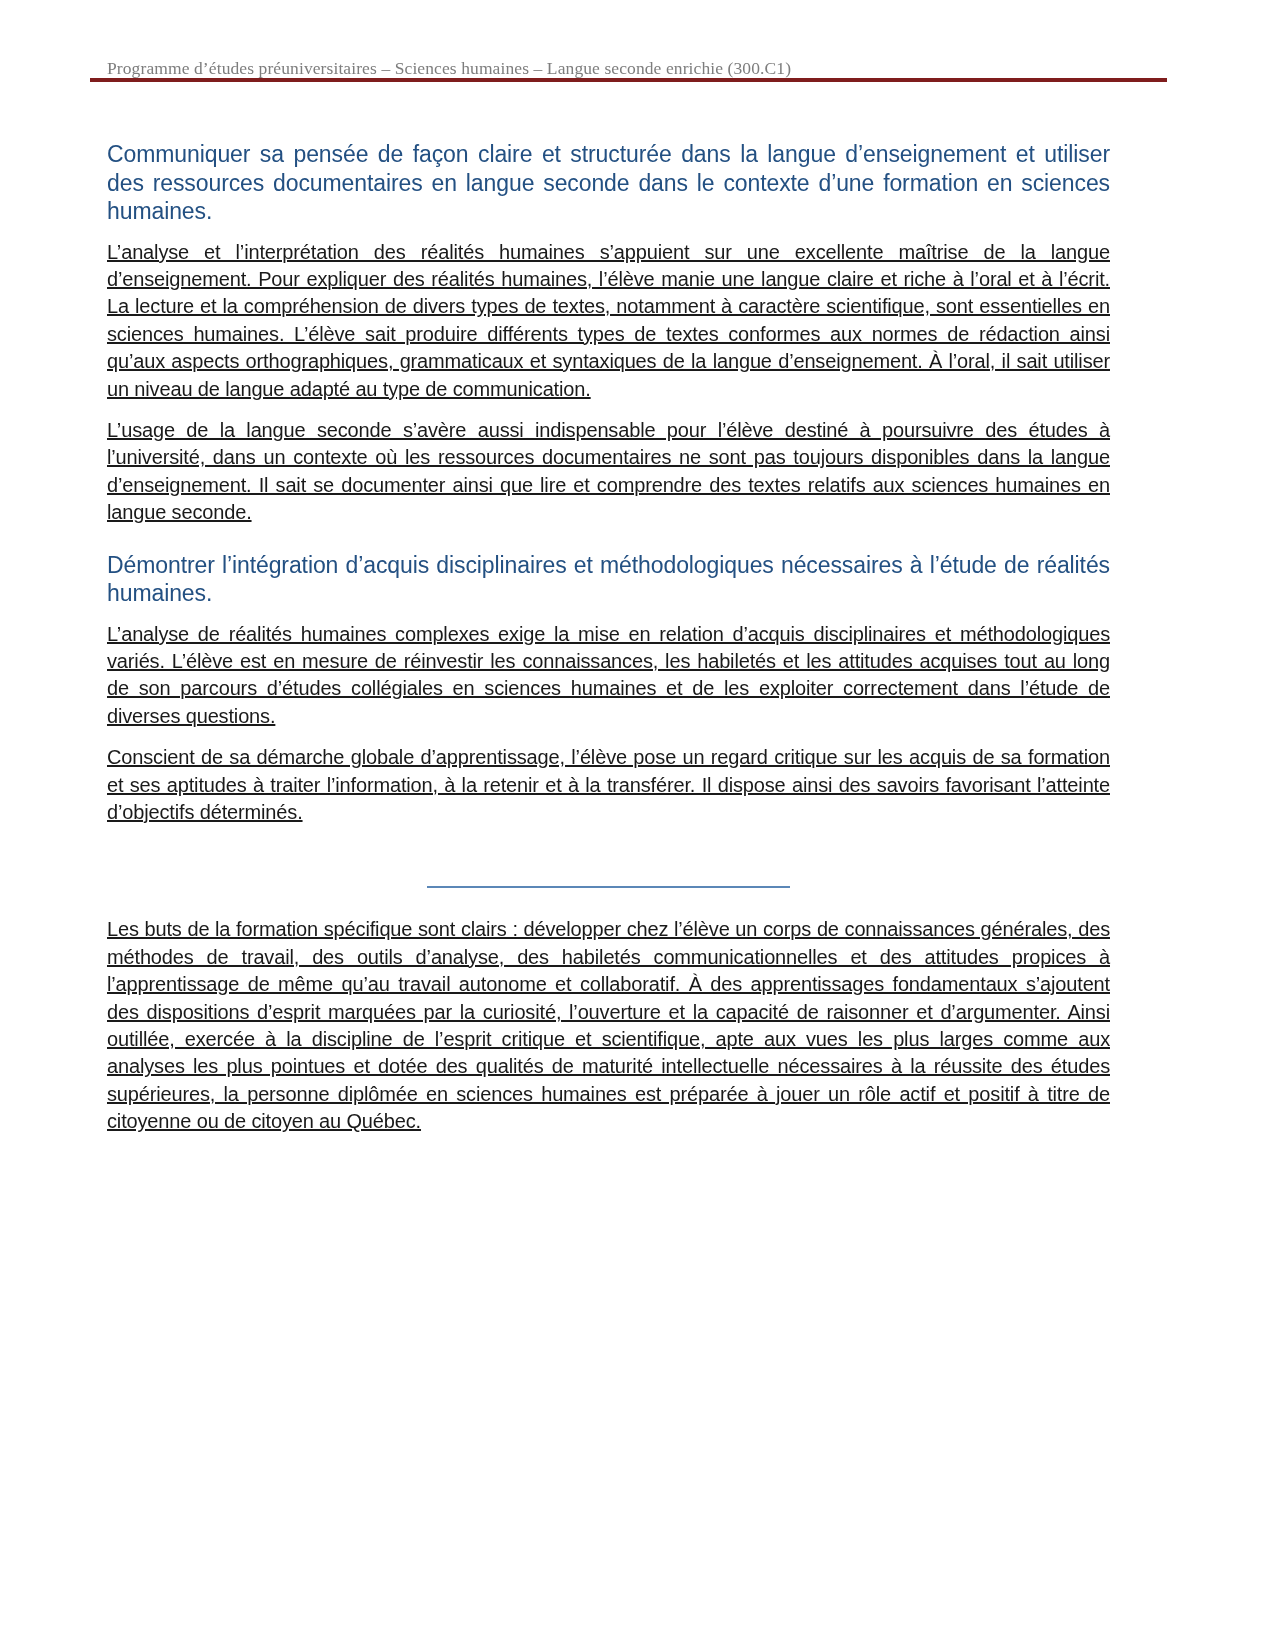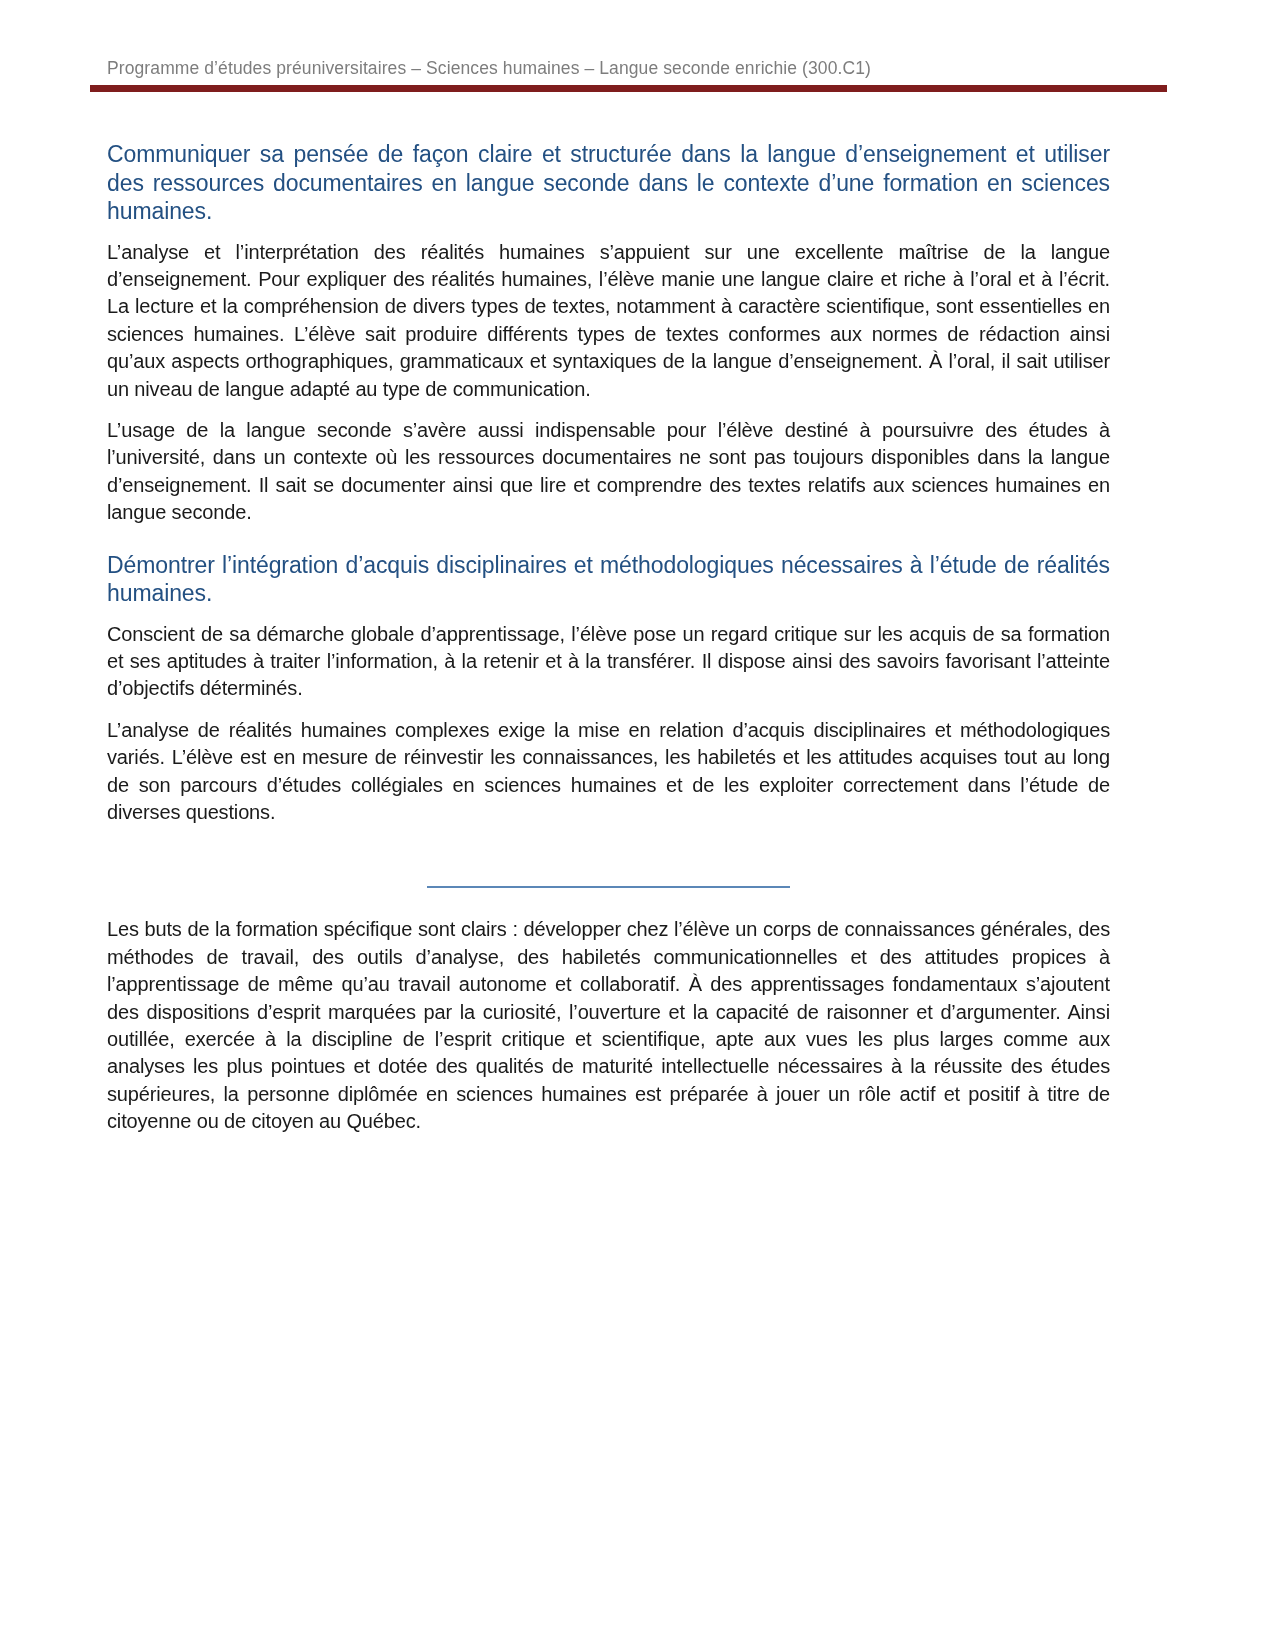--- a/index.html
+++ b/index.html
@@ -14,22 +14,22 @@
     background: #ffffff;
     font-family: "Liberation Sans", sans-serif;
     overflow: hidden;
   }
   
   .page-header {
     position: absolute;
     left: 90px;
     top: 58px;
     width: 1077px;
-    border-bottom: 7px solid #7f1d1d;
-    padding-bottom: 7px;
+    border-bottom: 4px solid #7f1d1d;
+    font-family: Liberation Serif, serif;
   }
   .page-header-text {
     padding-left: 17px;
     font-size: 17.5px;
     line-height: 20px;
     color: #7d7d7d;
     letter-spacing: 0.1px;
   }
   
   .content {
@@ -50,20 +50,21 @@
   }
   h1.section-heading.second {
     margin-top: 24px;
   }
   p.body-paragraph {
     margin: 0 0 14px 0;
     font-size: 20px;
     line-height: 27.4px;
     text-align: justify;
     letter-spacing: -0.15px;
+    text-decoration: underline;
   }
   hr.divider {
     width: 363px;
     border: none;
     border-top: 2px solid #5b87b7;
     margin: 60px auto 28px auto;
   }
   
   .page-footer {
     position: absolute;
@@ -106,23 +107,23 @@
   <div class="content">
 
     <h1 class="section-heading">Communiquer sa pensée de façon claire et structurée dans la langue d’enseignement et utiliser des ressources documentaires en langue seconde dans le contexte d’une formation en sciences humaines.</h1>
 
     <p class="body-paragraph">L’analyse et l’interprétation des réalités humaines s’appuient sur une excellente maîtrise de la langue d’enseignement. Pour expliquer des réalités humaines, l’élève manie une langue claire et riche à l’oral et à l’écrit. La lecture et la compréhension de divers types de textes, notamment à caractère scientifique, sont essentielles en sciences humaines. L’élève sait produire différents types de textes conformes aux normes de rédaction ainsi qu’aux aspects orthographiques, grammaticaux et syntaxiques de la langue d’enseignement. À l’oral, il sait utiliser un niveau de langue adapté au type de communication.</p>
 
     <p class="body-paragraph">L’usage de la langue seconde s’avère aussi indispensable pour l’élève destiné à poursuivre des études à l’université, dans un contexte où les ressources documentaires ne sont pas toujours disponibles dans la langue d’enseignement. Il sait se documenter ainsi que lire et comprendre des textes relatifs aux sciences humaines en langue seconde.</p>
 
     <h1 class="section-heading second">Démontrer l’intégration d’acquis disciplinaires et méthodologiques nécessaires à l’étude de réalités humaines.</h1>
 
+    <p class="body-paragraph">L’analyse de réalités humaines complexes exige la mise en relation d’acquis disciplinaires et méthodologiques variés. L’élève est en mesure de réinvestir les connaissances, les habiletés et les attitudes acquises tout au long de son parcours d’études collégiales en sciences humaines et de les exploiter correctement dans l’étude de diverses questions.</p>
+
     <p class="body-paragraph">Conscient de sa démarche globale d’apprentissage, l’élève pose un regard critique sur les acquis de sa formation et ses aptitudes à traiter l’information, à la retenir et à la transférer. Il dispose ainsi des savoirs favorisant l’atteinte d’objectifs déterminés.</p>
-
-    <p class="body-paragraph">L’analyse de réalités humaines complexes exige la mise en relation d’acquis disciplinaires et méthodologiques variés. L’élève est en mesure de réinvestir les connaissances, les habiletés et les attitudes acquises tout au long de son parcours d’études collégiales en sciences humaines et de les exploiter correctement dans l’étude de diverses questions.</p>
 
     <hr class="divider">
 
     <p class="body-paragraph">Les buts de la formation spécifique sont clairs : développer chez l’élève un corps de connaissances générales, des méthodes de travail, des outils d’analyse, des habiletés communicationnelles et des attitudes propices à l’apprentissage de même qu’au travail autonome et collaboratif. À des apprentissages fondamentaux s’ajoutent des dispositions d’esprit marquées par la curiosité, l’ouverture et la capacité de raisonner et d’argumenter. Ainsi outillée, exercée à la discipline de l’esprit critique et scientifique, apte aux vues les plus larges comme aux analyses les plus pointues et dotée des qualités de maturité intellectuelle nécessaires à la réussite des études supérieures, la personne diplômée en sciences humaines est préparée à jouer un rôle actif et positif à titre de citoyenne ou de citoyen au Québec.</p>
 
   </div>
 
 
 </div>
 

